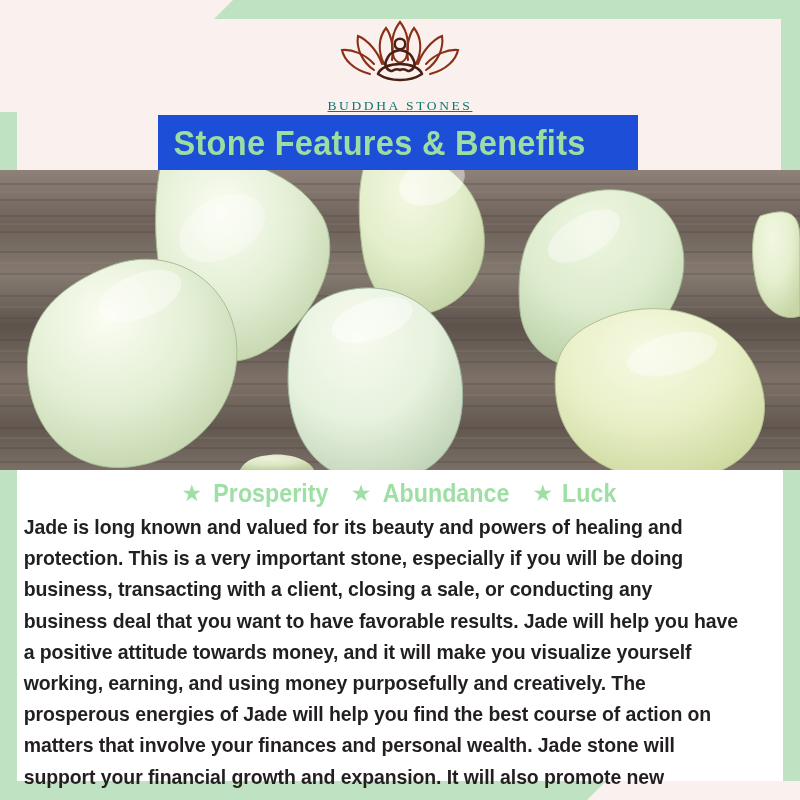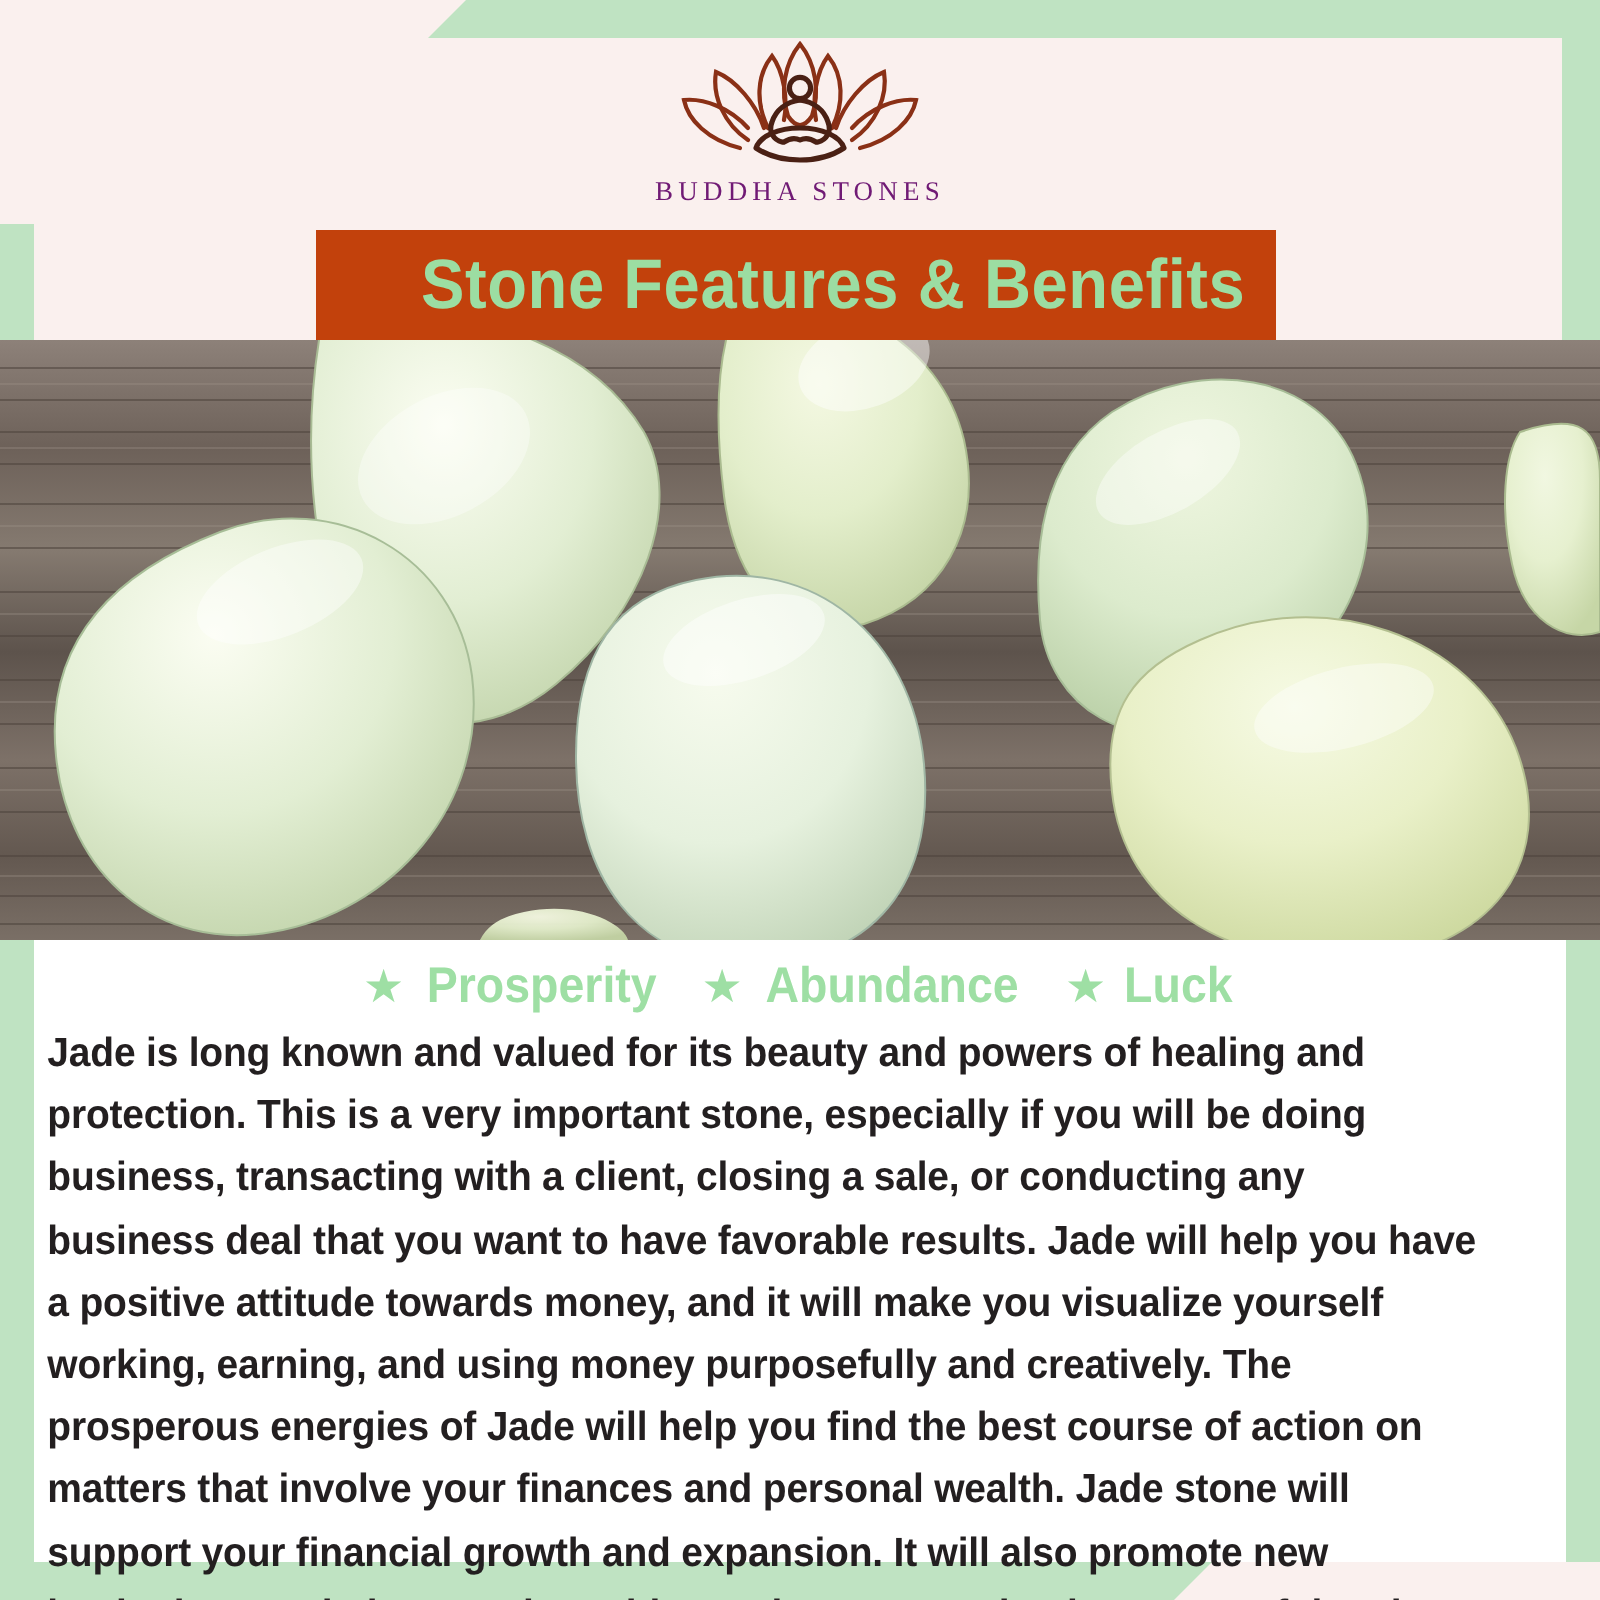--- a/index.html
+++ b/index.html
@@ -24,29 +24,29 @@
     left:0;bottom:0;width:606px;height:19px;
     clip-path:polygon(0 0, 606px 0, 587px 19px, 0 19px);
   }
 
   
   #logo-area{position:absolute;top:18px;left:0;width:800px;height:98px;
     display:flex;flex-direction:column;align-items:center;justify-content:flex-start;}
   #logo-mark{width:132px;height:66px;display:block;}
   #logo-wordmark{
     font-family:"Liberation Serif", serif;
-    font-size:13.5px;letter-spacing:2.6px;color:#701a75;
-    margin-top:4px;font-weight:400;
+    font-size:13.5px;letter-spacing:2.6px;color:#0f766e;
+    margin-top:14px;font-weight:400;text-decoration:underline;
   }
 
   
   #title-banner{
     position:absolute;left:158px;top:115px;width:480px;height:55px;
-    background:#c2410c;
-    display:flex;align-items:center;justify-content:flex-end;
+    background:#1d4ed8;
+    display:flex;align-items:center;justify-content:flex-start;
   }
   #title-text{
     font-family:"Liberation Sans Narrow","Liberation Sans",sans-serif;
     font-weight:bold;
     font-size:35px;
     color:#9cdda2;
     letter-spacing:.3px;
     transform:scaleX(.93);
     white-space:nowrap;
   }

